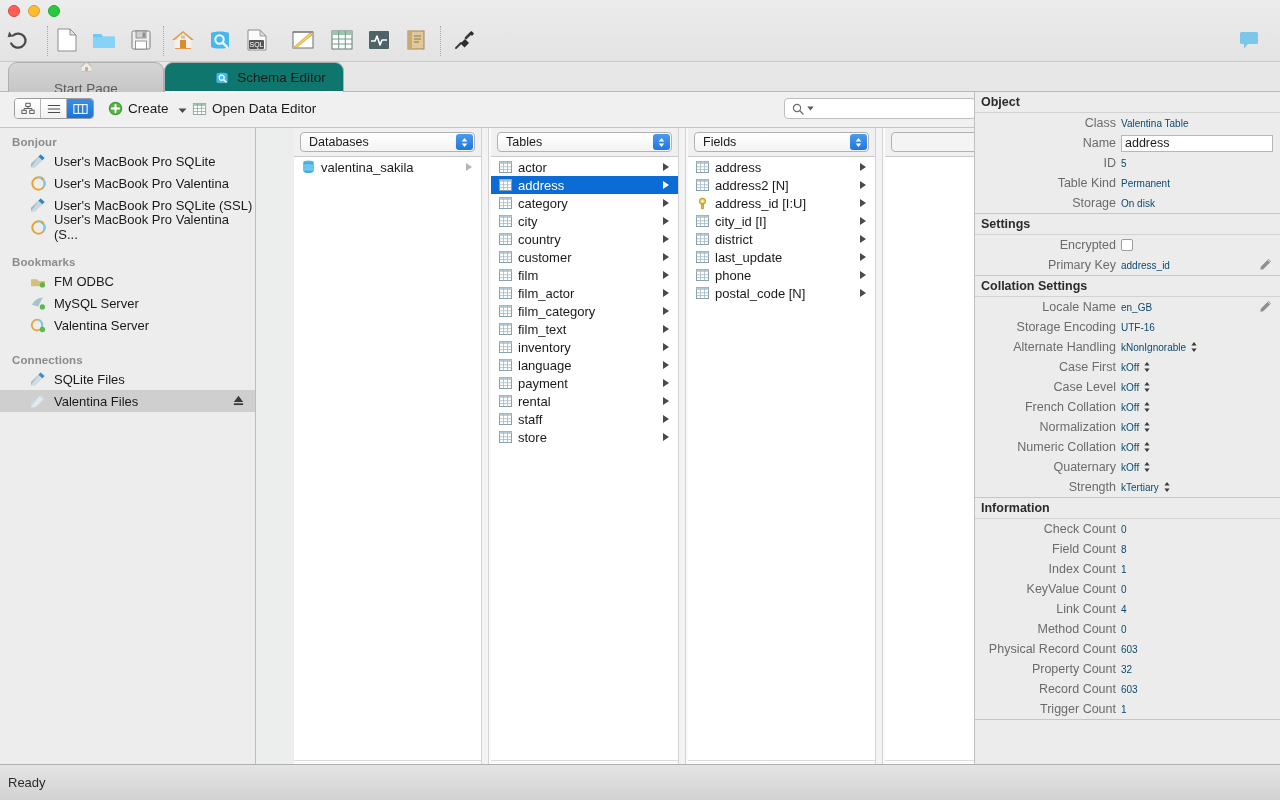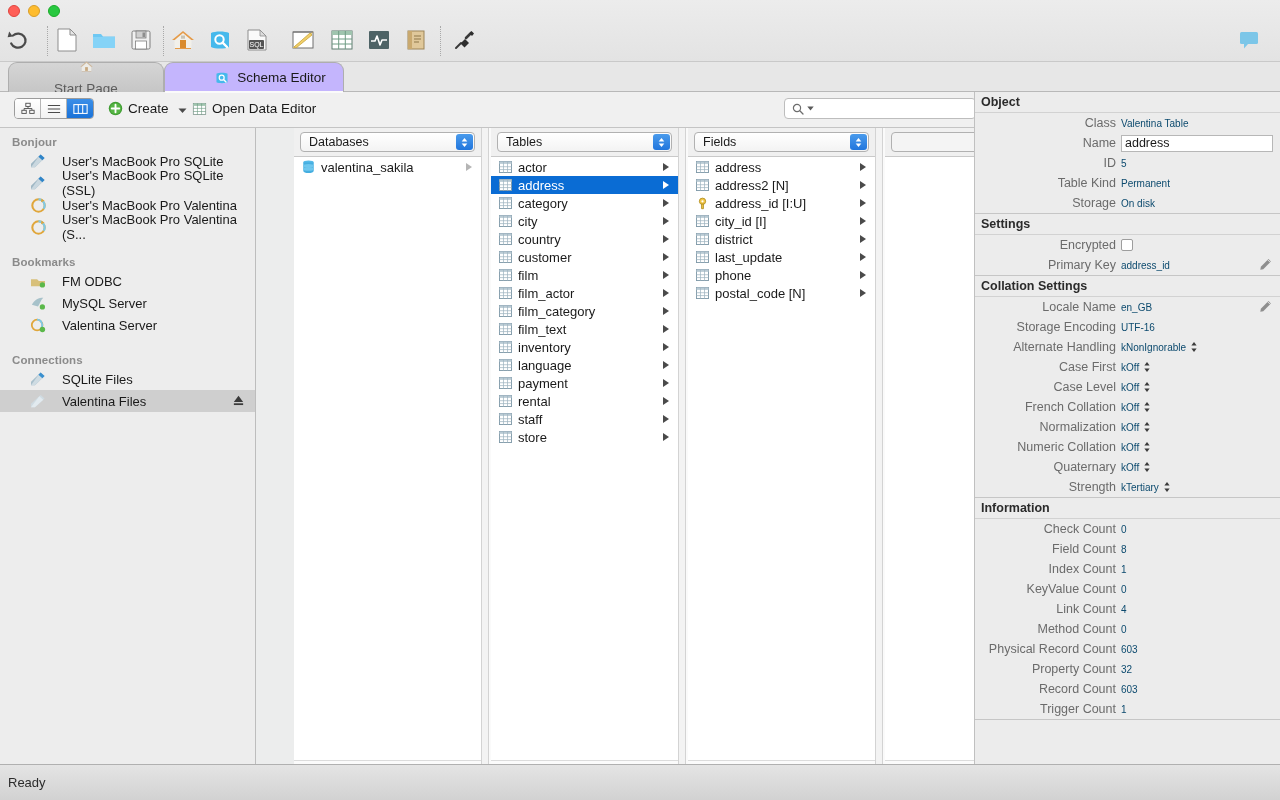--- a/index.html
+++ b/index.html
@@ -46,21 +46,21 @@
     border:1px solid #aeaeae; border-bottom:none;
     border-radius: 9px 9px 0 0;
     font-size:13.5px;
   }
   .tab.inactive {
     background: linear-gradient(to bottom,#d5d5d5,#c6c6c6);
     color:#5c5c5c;
     flex-direction:column;
   }
   .tab.active {
-    background:#c4b5fd; color:#1a1a1a; z-index:3;padding-left:32px;
+    background:#0f766e; color:#1a1a1a; z-index:3;padding-left:32px;
   }
   .tab.active::after{
     content:""; position:absolute; left:0; right:0; bottom:-1px; height:2px; background:#fafafa;
   }
 
   
   .subtoolbar {
     position:absolute; left:0; top:92px; width:1280px; height:36px;
     background:#f0f0f0; border-bottom:1px solid #c4c4c4;
   }
@@ -75,21 +75,21 @@
   .seg.on { background:linear-gradient(to bottom,#3b8fe8,#1a72d8); }
 
   .tbtn { position:absolute; display:flex; align-items:center; gap:5px; font-size:13.5px; }
 
   
   .sidebar {
     position:absolute; left:0; top:128px; width:256px; height:648px;
     background:#ededed; border-right:1px solid #bdbdbd; overflow:hidden;
   }
   .sb-head { padding:8px 0 2px 12px; color:#8b8b8b; font-size:11.5px; font-weight:bold; letter-spacing:.1px;}
-  .sb-item { height:22px; display:flex; align-items:center; padding-left:30px; gap:16px; font-size:13px; position:relative;}
+  .sb-item { height:22px; display:flex; align-items:center; padding-left:30px; gap:8px; font-size:13px; position:relative;}
   .sb-item.sel { background:#cfcfcf; }
   .sb-ic { width:16px; height:16px; display:flex; align-items:center; justify-content:center; flex:0 0 16px;}
   .eject { position:absolute; right:10px; top:4px; }
 
   
   .colarea { position:absolute; left:257px; top:128px; width:717px; height:648px; background:#fafafa;margin-left:37px;}
   .col { position:absolute; top:0; height:648px; background:#fff; }
   .col-header {
     position:absolute; top:0; left:0; right:0; height:29px;
     background:#f0f0f0; border-bottom:1px solid #c9c9c9;
@@ -410,37 +410,37 @@
         <svg width="16" height="14" viewBox="0 0 18 16">
           <path d="M1 11 L12 0.5 L16.5 4.5 L5.5 15 L1 15 Z" fill="#9fb7c4"></path>
           <path d="M10.5 2 L15 6 L5.5 15 L1 15 Z" fill="#c9d7df"></path>
           <path d="M12 0.5 L16.5 4.5 L14 7 L9.5 3 Z" fill="#2f85c9"></path>
         </svg>
       </span>
       <span>User's MacBook Pro SQLite</span>
     </div>
     <div class="sb-item">
       <span class="sb-ic">
+        <svg width="15" height="15" viewBox="0 0 16 16">
+          <circle cx="8" cy="8" r="6.6" fill="none" stroke="#e0a63a" stroke-width="2.2"></circle>
+          <path d="M8 1.4 A6.6 6.6 0 0 1 13.5 11.5" fill="none" stroke="#7ec9e8" stroke-width="2.2"></path>
+          <path d="M11 0.5 L14.5 3 L10.8 4.4 Z" fill="#e0a63a"></path>
+        </svg>
+      </span>
+      <span>User's MacBook Pro Valentina</span>
+    </div>
+    <div class="sb-item">
+      <span class="sb-ic">
         <svg width="16" height="14" viewBox="0 0 18 16">
           <path d="M1 11 L12 0.5 L16.5 4.5 L5.5 15 L1 15 Z" fill="#9fb7c4"></path>
           <path d="M10.5 2 L15 6 L5.5 15 L1 15 Z" fill="#c9d7df"></path>
           <path d="M12 0.5 L16.5 4.5 L14 7 L9.5 3 Z" fill="#2f85c9"></path>
         </svg>
       </span>
       <span>User's MacBook Pro SQLite (SSL)</span>
-    </div>
-    <div class="sb-item">
-      <span class="sb-ic">
-        <svg width="15" height="15" viewBox="0 0 16 16">
-          <circle cx="8" cy="8" r="6.6" fill="none" stroke="#e0a63a" stroke-width="2.2"></circle>
-          <path d="M8 1.4 A6.6 6.6 0 0 1 13.5 11.5" fill="none" stroke="#7ec9e8" stroke-width="2.2"></path>
-          <path d="M11 0.5 L14.5 3 L10.8 4.4 Z" fill="#e0a63a"></path>
-        </svg>
-      </span>
-      <span>User's MacBook Pro Valentina</span>
     </div>
     <div class="sb-item">
       <span class="sb-ic">
         <svg width="15" height="15" viewBox="0 0 16 16">
           <circle cx="8" cy="8" r="6.6" fill="none" stroke="#e0a63a" stroke-width="2.2"></circle>
           <path d="M8 1.4 A6.6 6.6 0 0 1 13.5 11.5" fill="none" stroke="#7ec9e8" stroke-width="2.2"></path>
           <path d="M11 0.5 L14.5 3 L10.8 4.4 Z" fill="#e0a63a"></path>
         </svg>
       </span>
       <span>User's MacBook Pro Valentina (S...</span>

